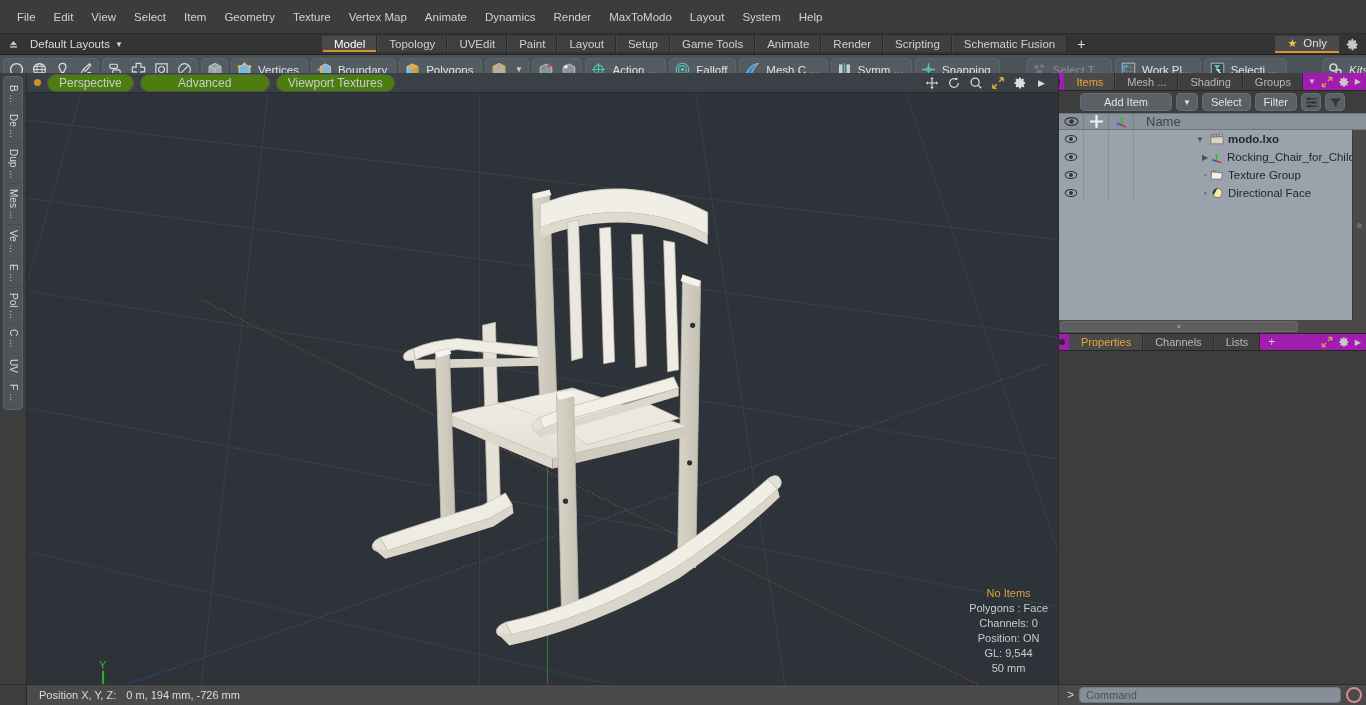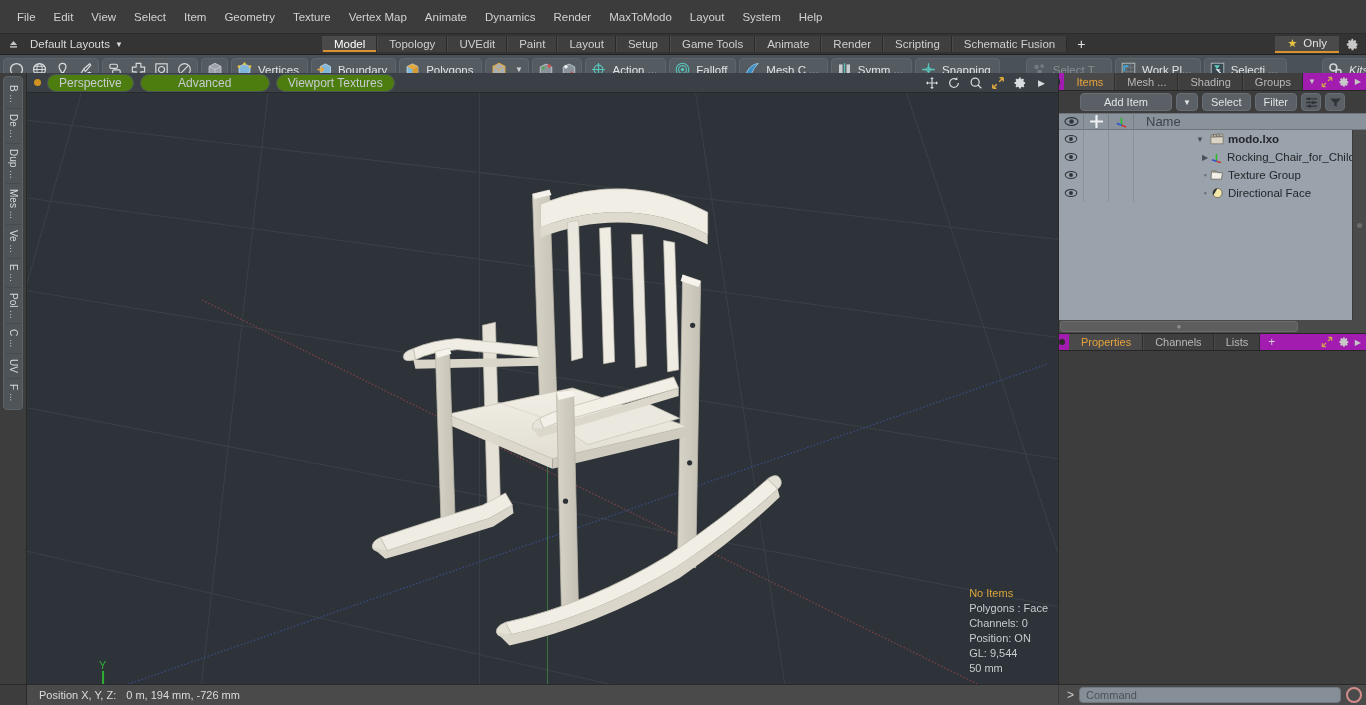--- a/index.html
+++ b/index.html
@@ -118,21 +118,21 @@
   .vphead-right { margin-left: auto; display: flex; align-items: center; gap: 7px; padding-right: 4px; }
   .vpicon { width: 15px; height: 15px; display: flex; align-items: center; justify-content: center; cursor: default; }
 
   .viewport {
     position: relative; flex: 1; overflow: hidden;
     background: #2d3338;
   }
   .vp-svg { position: absolute; inset: 0; width: 100%; height: 100%; display: block; }
 
   .vpstats {
-    position: absolute; right: 10px; bottom: 8px; text-align: left;
+    position: absolute; right: 10px; bottom: 8px; text-align: center;
     font-size: 11px; color: #c6ccd0; line-height: 15px; pointer-events: none;
   }
   .vpstats .hl { color: #d9a43a; }
 
   
   .rpanel { width: 308px; background: #3d3d3d; display: flex; flex-direction: column; border-left: 1px solid #2a2a2a; }
   .ptabbar {
     height: 18px; background: #a21caf; display: flex; align-items: stretch; 
     border-bottom: 1px solid #262626;
   }

